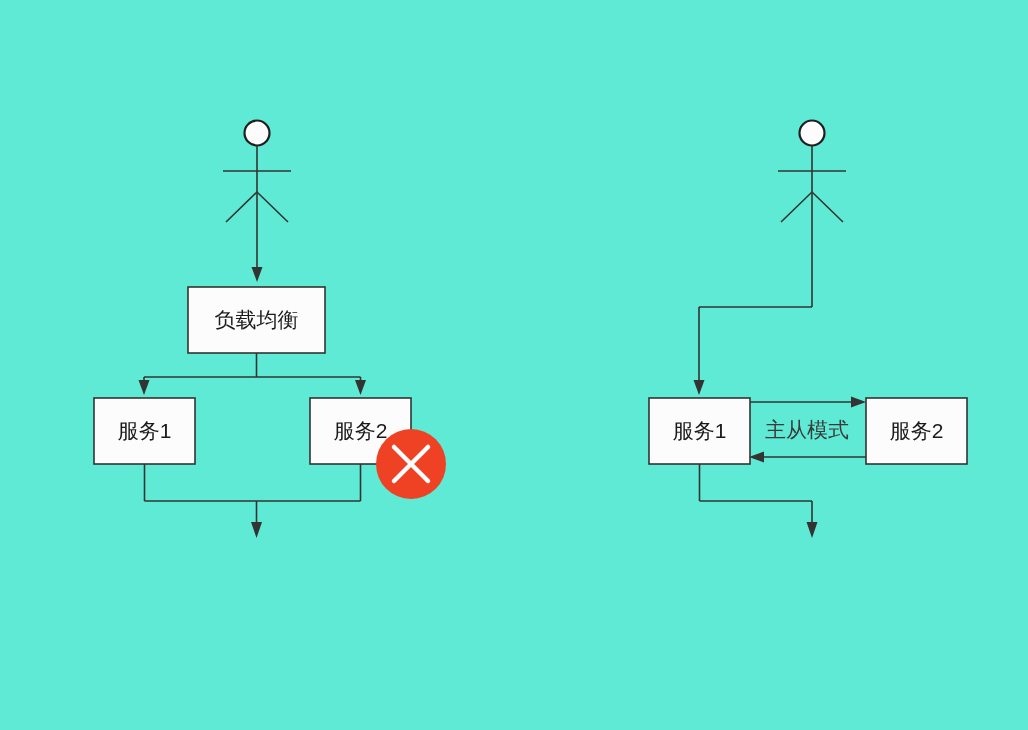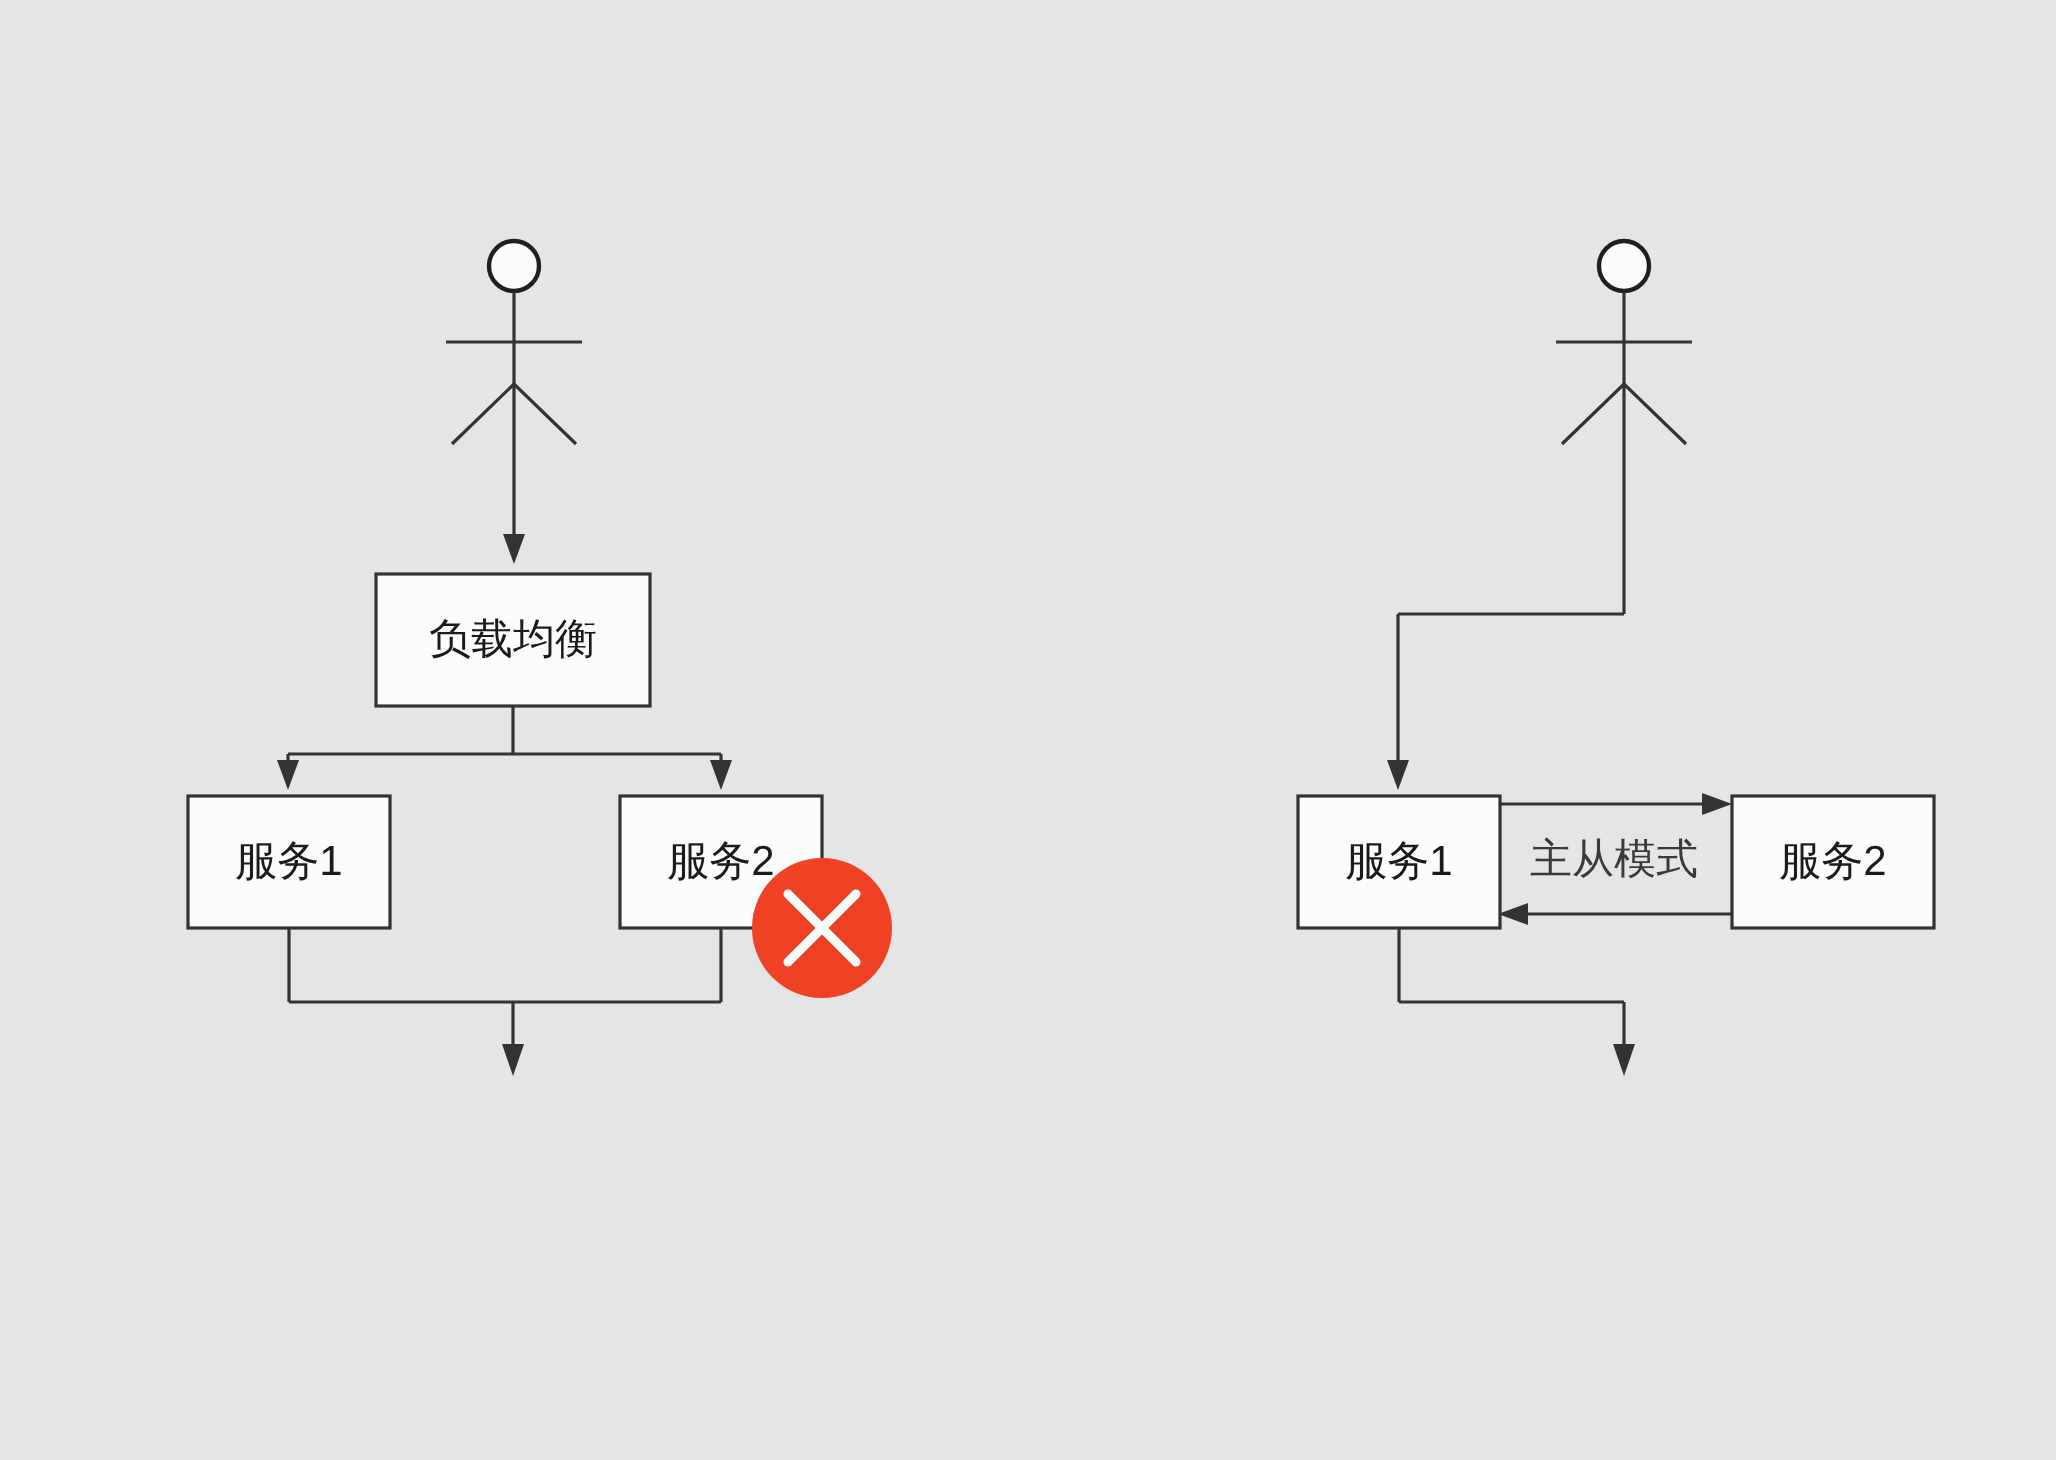--- a/index.html
+++ b/index.html
@@ -4,21 +4,21 @@
 <style>
   html, body {
     margin: 0;
     padding: 0;
     background: #000000;
   }
   #canvas {
     position: relative;
     width: 1028px;
     height: 730px;
-    background: #e5e5e5;
+    background: #5eead4;
     overflow: hidden;
     font-family: "Liberation Sans", "DejaVu Sans", sans-serif;
   }
   #diagram-svg {
     position: absolute;
     left: 0;
     top: 0;
     width: 1028px;
     height: 730px;
     display: block;

